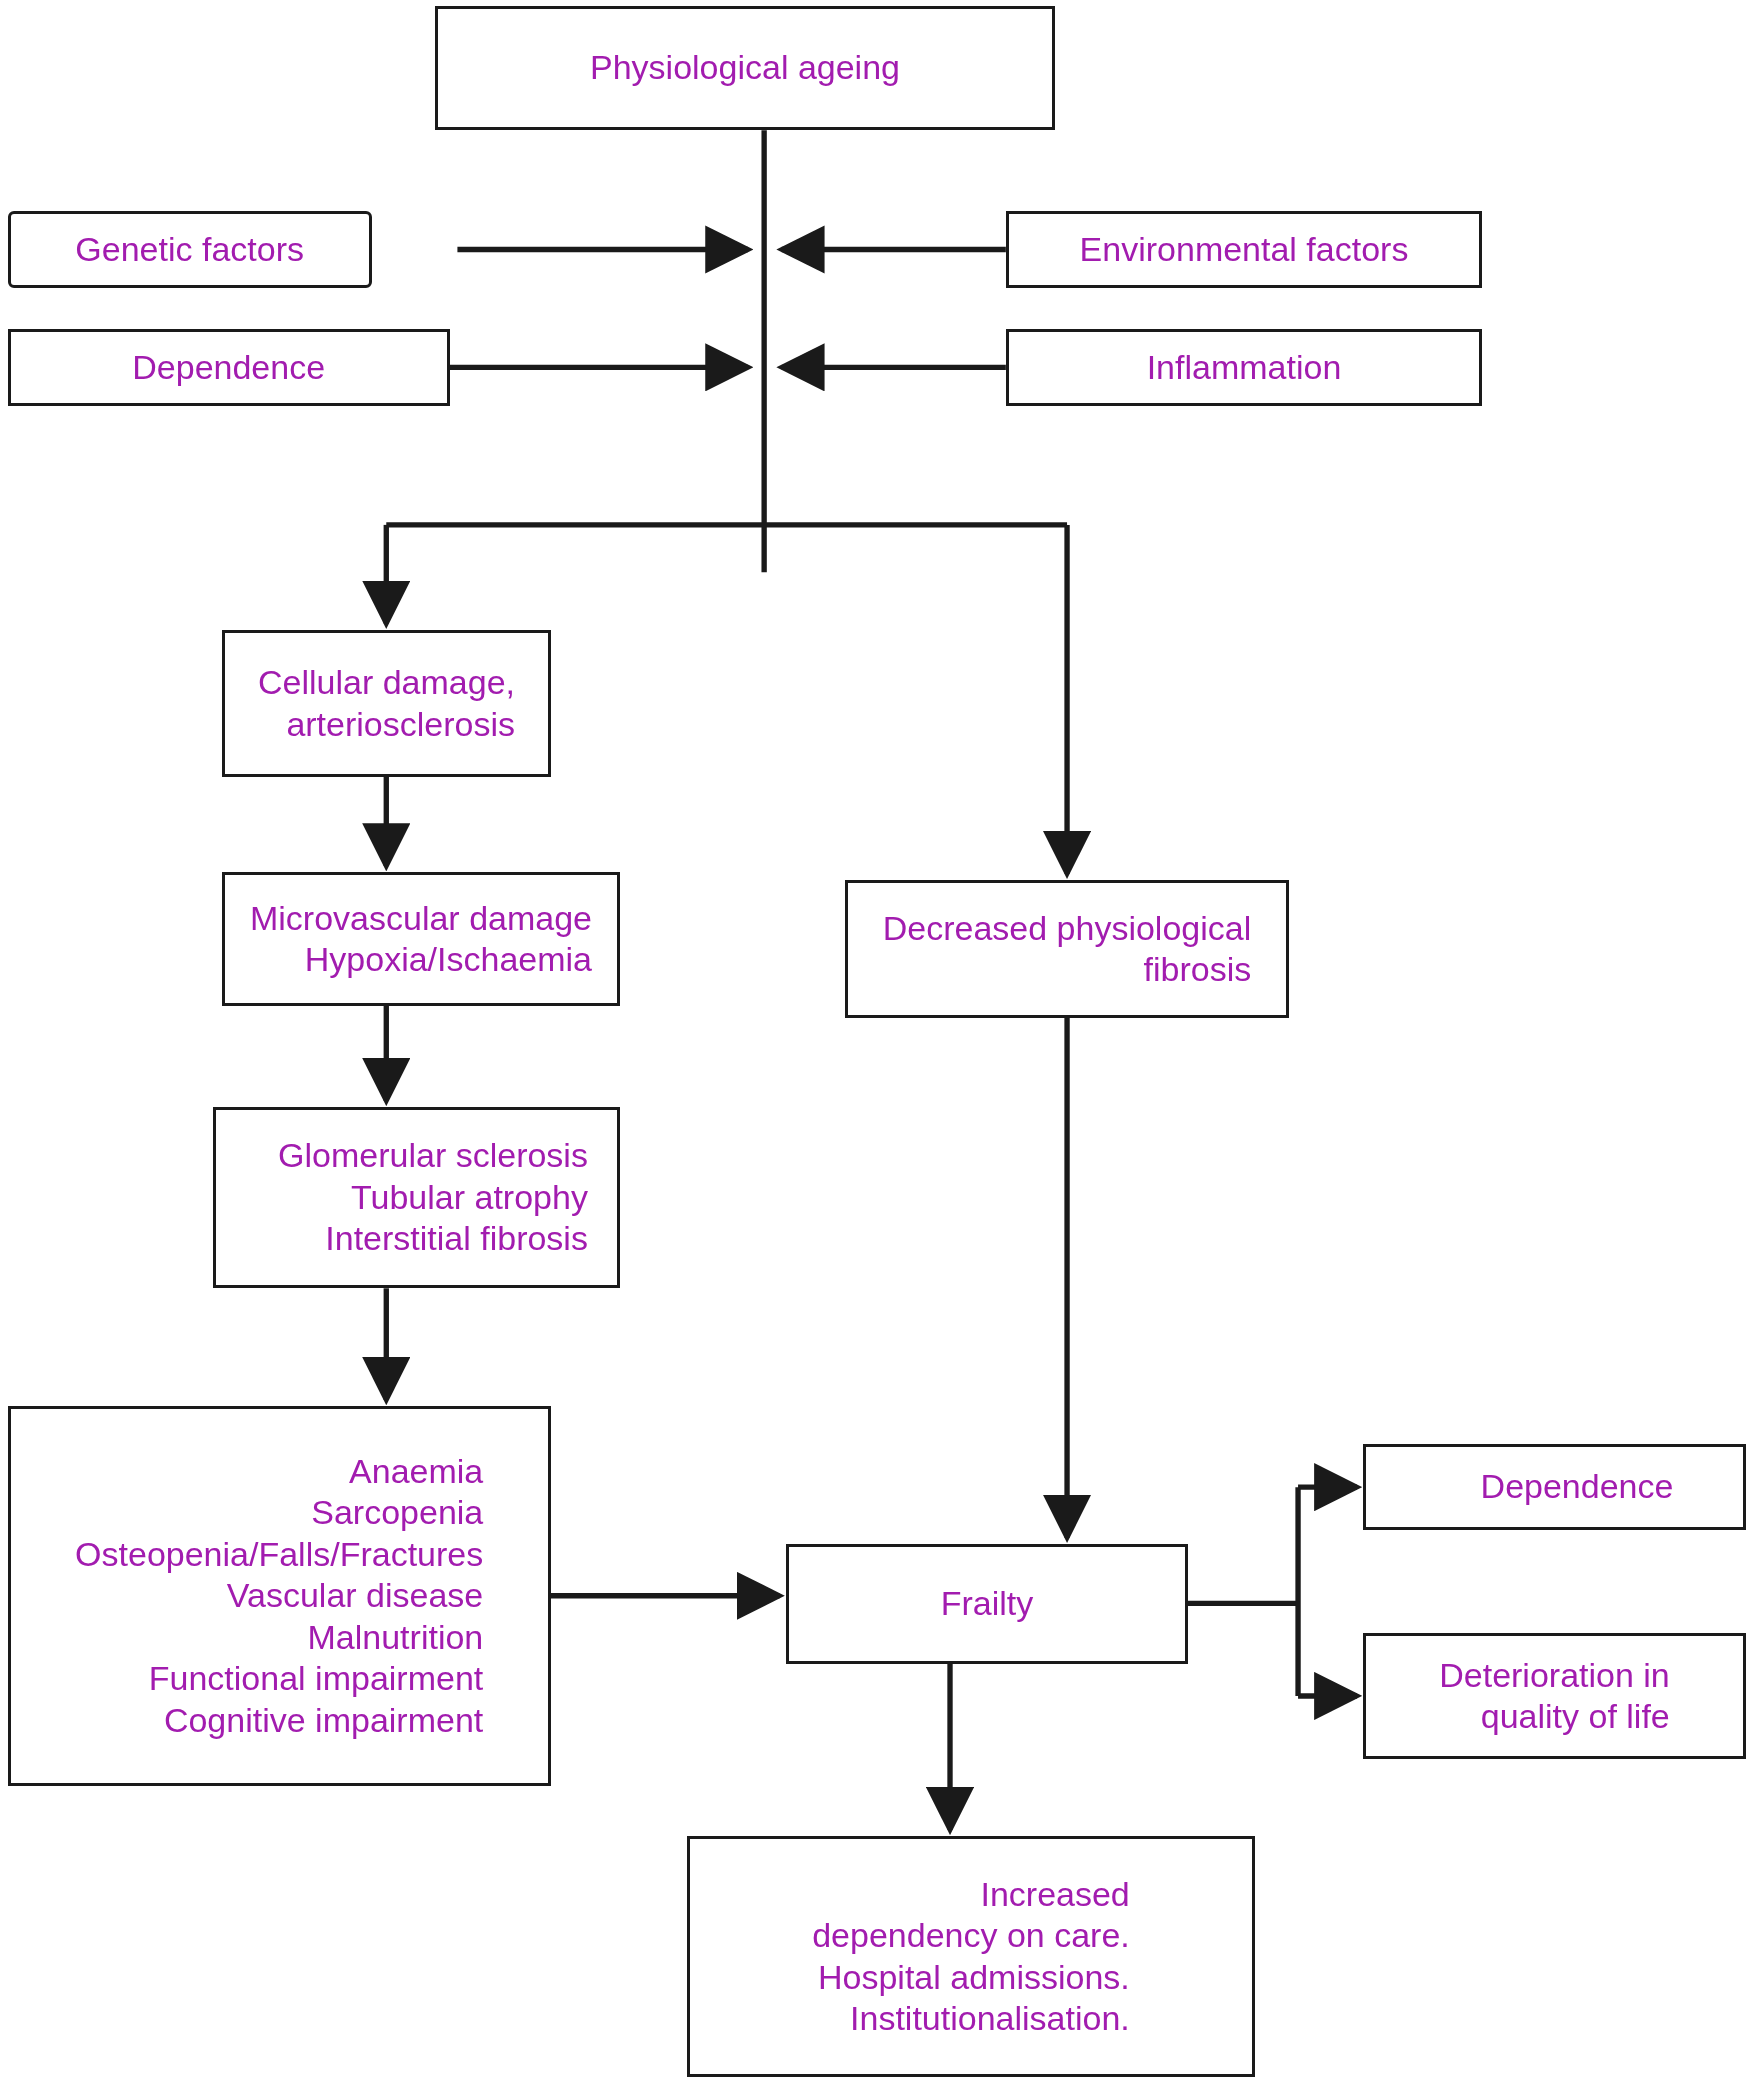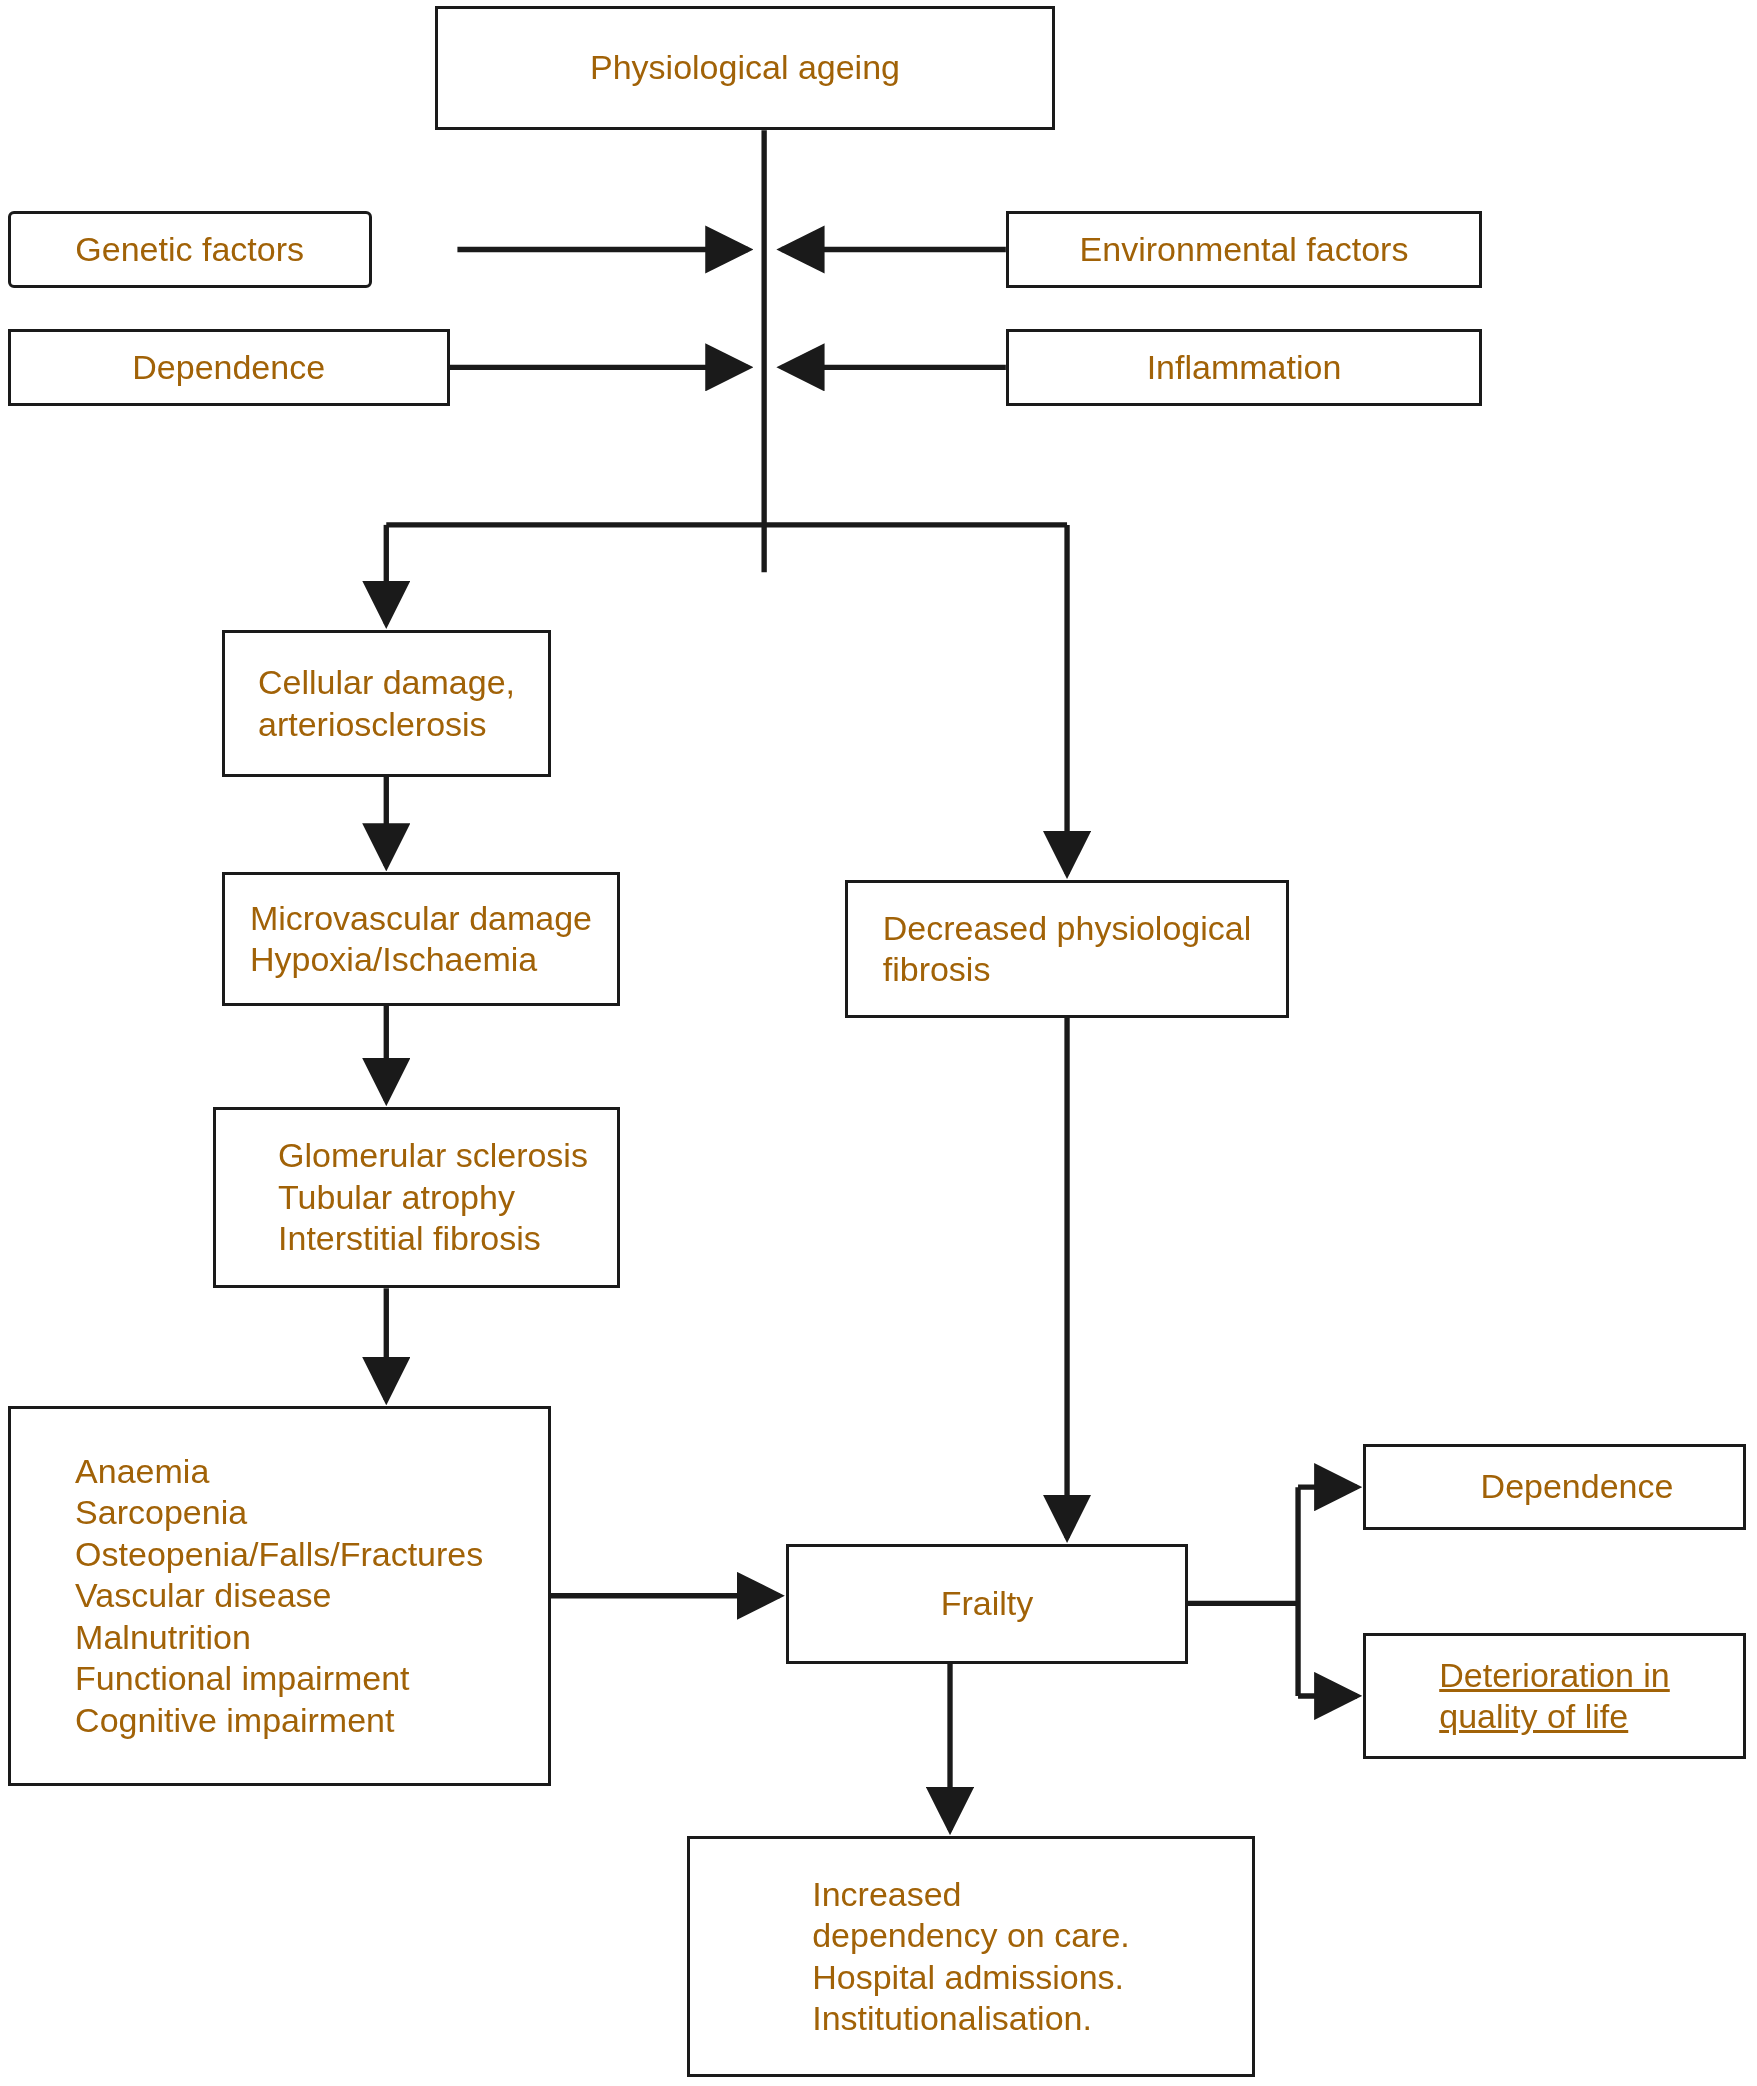--- a/index.html
+++ b/index.html
@@ -12,22 +12,22 @@
     overflow:hidden;
   }
   .node{
     position:absolute;
     box-sizing:border-box;
     border:3.8px solid #1a1a1a;
     background:#ffffff;
     display:flex;
     align-items:center;
     justify-content:center;
-    text-align:left;
-    color:#a16207;
+    text-align:right;
+    color:#a21caf;
     font-size:34px;
     line-height:1.22;
     z-index:3;
     white-space:pre-line;
   }
   #edges{
     position:absolute;
     left:0;top:0;
     width:1757px;height:2087px;
     z-index:1;
@@ -111,21 +111,21 @@
 Functional impairment
 Cognitive impairment</div>
 
   <div class="node" style="left:845px; top:880px; width:444px; height:138px;">Decreased physiological
 fibrosis</div>
 
   <div class="node" style="left:786px; top:1544px; width:402px; height:120px;">Frailty</div>
 
   <div class="node" style="left:1363px; top:1444px; width:383px; height:86px;padding-left:45px;">Dependence</div>
 
-  <div class="node" style="left:1363px; top:1633px; width:383px; height:126px;text-decoration:underline;">Deterioration in
+  <div class="node" style="left:1363px; top:1633px; width:383px; height:126px;">Deterioration in
 quality of life</div>
 
   <div class="node" style="left:687px; top:1836px; width:568px; height:241px;">Increased
 dependency on care.
 Hospital admissions.
 Institutionalisation.</div>
 
 </div>
 
 

